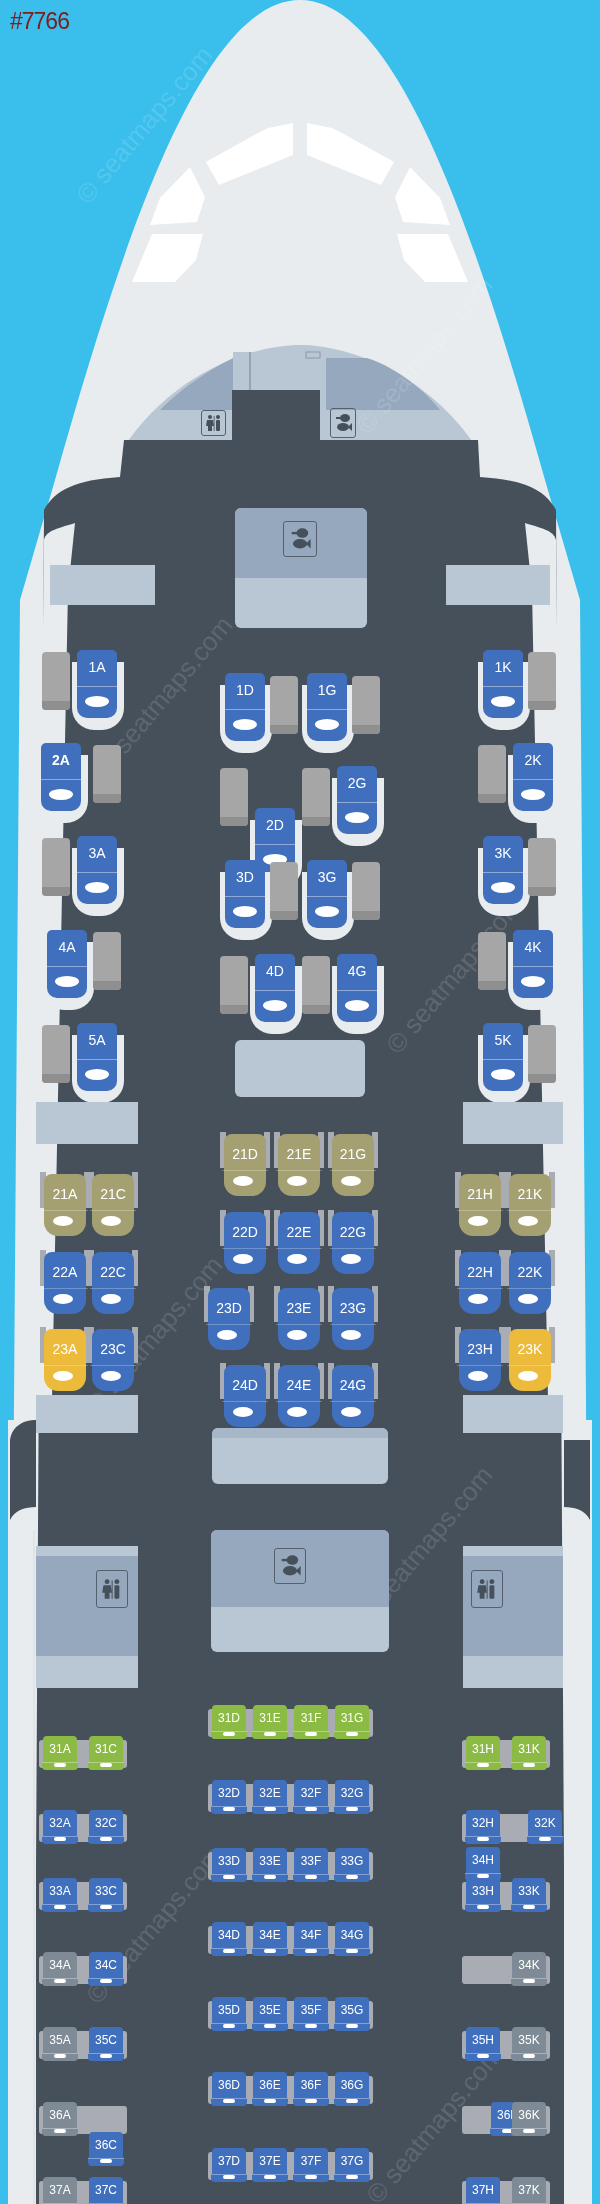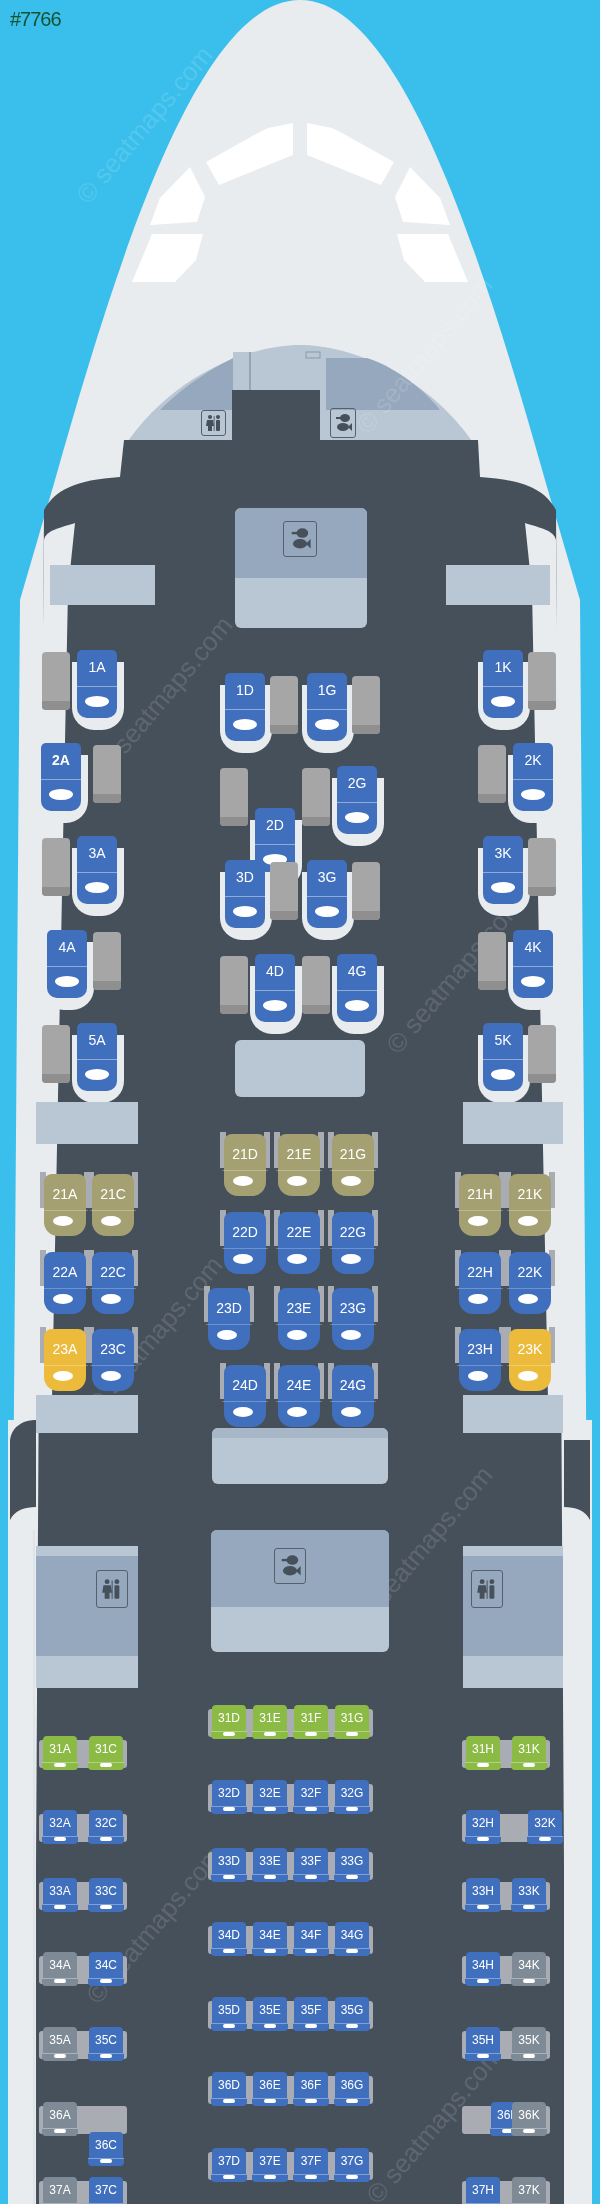--- a/index.html
+++ b/index.html
@@ -1,18 +1,18 @@
 <!DOCTYPE html>
 <html><head>
 <meta charset="utf-8">
 <style>
   html,body{margin:0;padding:0;}
   body{width:600px;height:2204px;position:relative;overflow:hidden;background:#3abfec;font-family:"Liberation Sans",sans-serif;}
   .abs{position:absolute;}
-  .watermark-id{left:10px;top:8px;font-size:20px;color:#14532d;letter-spacing:-1px;}
+  .watermark-id{left:10px;top:8px;font-size:23px;color:#7f1d1d;letter-spacing:-1px;}
   .wm{position:absolute;color:rgba(255,255,255,0.13);font-size:26px;transform:rotate(-50deg);transform-origin:left top;white-space:nowrap;pointer-events:none;}
   .galley{background:#b9c6d3;border-radius:6px;}
   .galley-top{background:#95a8bd;border-radius:6px 6px 0 0;}
   .lav{background:#b9c6d3;}
   .icon-box{border:1.5px solid #55606c;border-radius:3px;display:flex;align-items:center;justify-content:center;}
   .bulk{background:#b9c6d3;}
   
   .biz{position:absolute;width:52px;height:80px;}
   .biz .shell{position:absolute;left:0;top:12px;width:52px;height:68px;background:#e8ecef;border-radius:0 0 22px 22px;}
   .biz .seat{position:absolute;left:5px;top:0;width:40px;height:68px;background:#3f6fbd;border-radius:5px 5px 10px 10px;}
@@ -723,21 +723,21 @@
       <div class="bar" style="background:#3f6fbd"></div>
       <div class="pad"></div>
     </div>
     <div class="eco" style="left: 334px; top: 1922px;">
       <div class="body" style="background:#3f6fbd"></div>
       <div class="lbl">34G</div>
       <div class="bar" style="background:#3f6fbd"></div>
       <div class="pad"></div>
     </div>
     <div class="eco-row-bg" style="left: 462px; top: 1956px; width: 88px;"></div>
-    <div class="eco" style="left: 465px; top: 1952px;">
+    <div class="eco" style="left: 465px; top: 1847px;">
       <div class="body" style="background:#3f6fbd"></div>
       <div class="lbl">34H</div>
       <div class="bar" style="background:#3f6fbd"></div>
       <div class="pad"></div>
     </div>
     <div class="eco" style="left: 511px; top: 1952px;">
       <div class="body" style="background:#7e8a95"></div>
       <div class="lbl">34K</div>
       <div class="bar" style="background:#7e8a95"></div>
       <div class="pad"></div>

